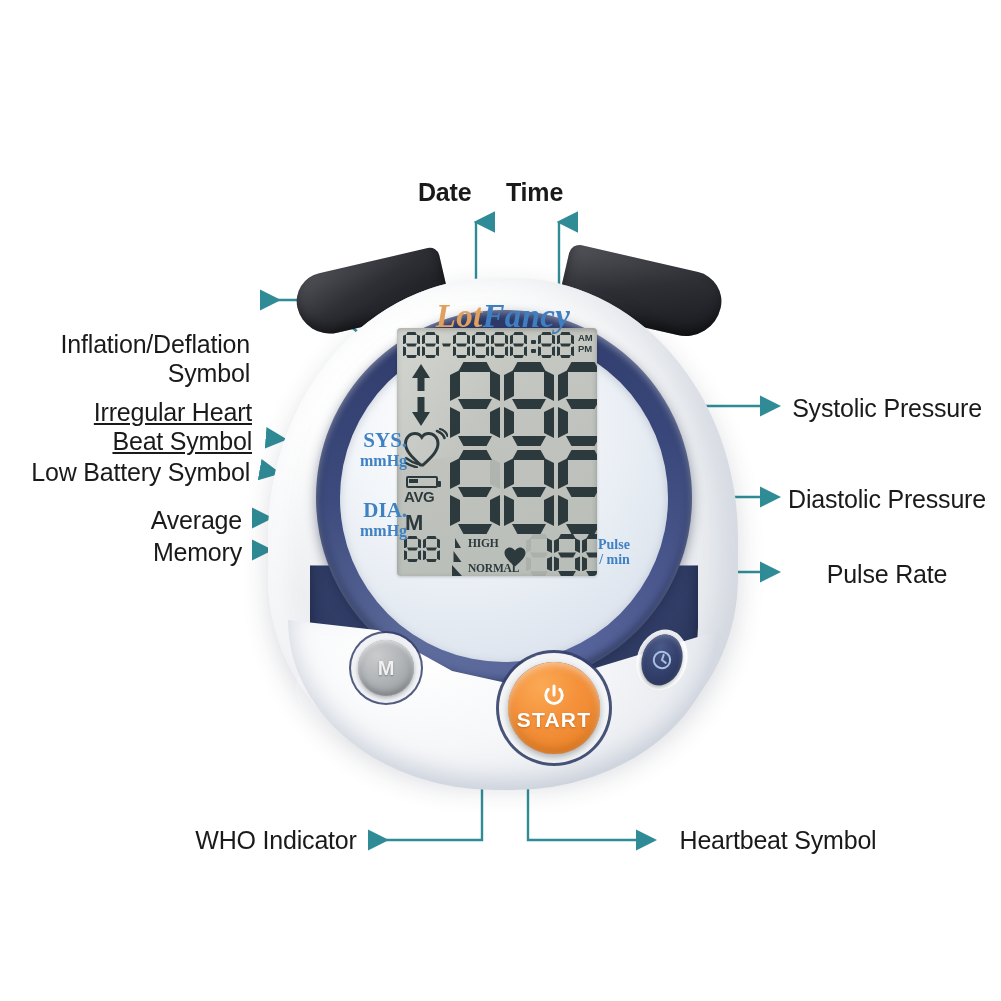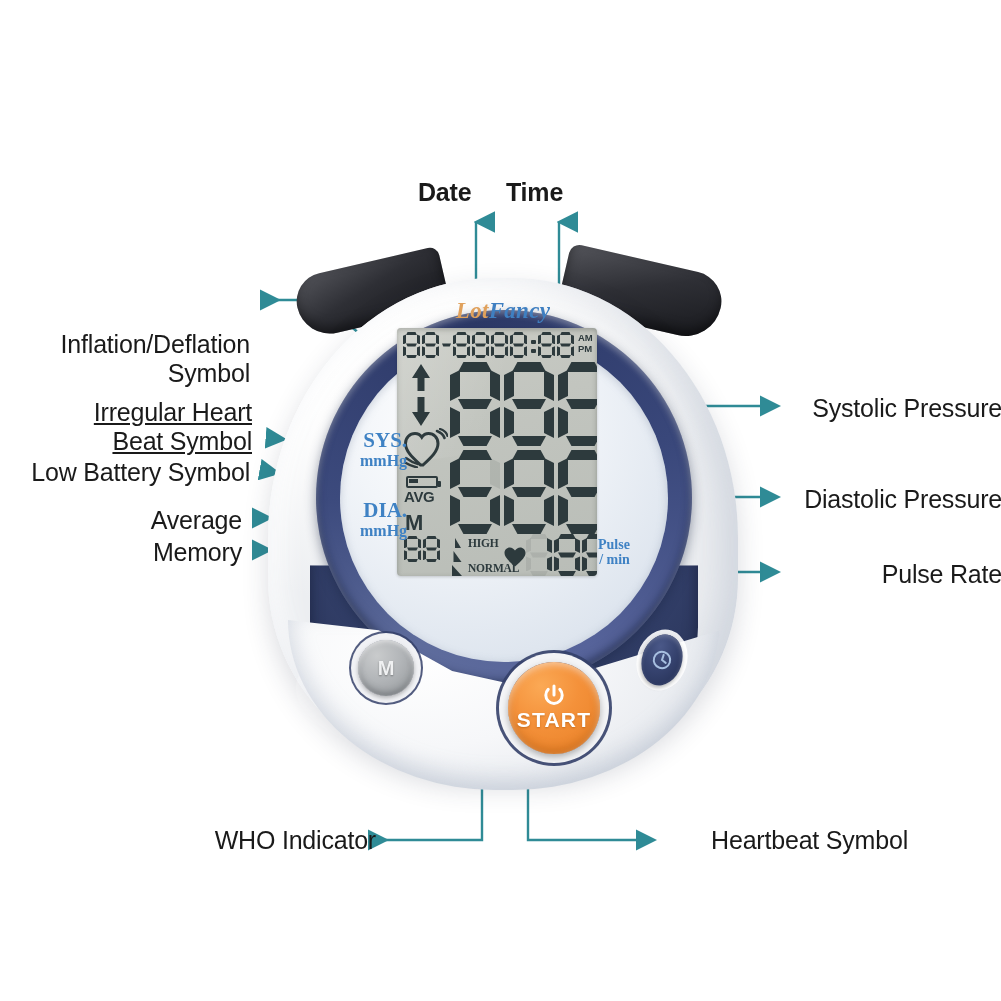--- a/index.html
+++ b/index.html
@@ -15,21 +15,21 @@
   
   .ann {
     position: absolute;
     font-family: "Liberation Sans", sans-serif;
     font-size: 25px;
     color: #1a1a1a;
     line-height: 1.14;
     white-space: pre;
     letter-spacing: -0.2px;
   }
-  .ann.right { text-align: right; }
+  .ann.right { text-align: center; }
   .ann.left  { text-align: right; }
   .ann.center{ text-align: left; font-weight: bold; }
 
   
   #leaders { position: absolute; inset: 0; pointer-events: none; }
 
   
   #device {
     position: absolute;
     left: 268px; top: 248px;
@@ -126,21 +126,21 @@
   }
 
   
   #brand {
     position: absolute;
     left: 0; top: 50px; width: 100%;
     text-align: center;
     font-family: "Liberation Serif", serif;
     font-style: italic;
     font-weight: bold;
-    font-size: 23px;
+    font-size: 33px;
     letter-spacing: .3px;
     z-index: 7;
     pointer-events: none;
   }
   #brand .lot   { color: #e0a15c; }
   #brand .fancy { color: #3f7fc1; }
 
   
   .sidelab {
     position: absolute;

